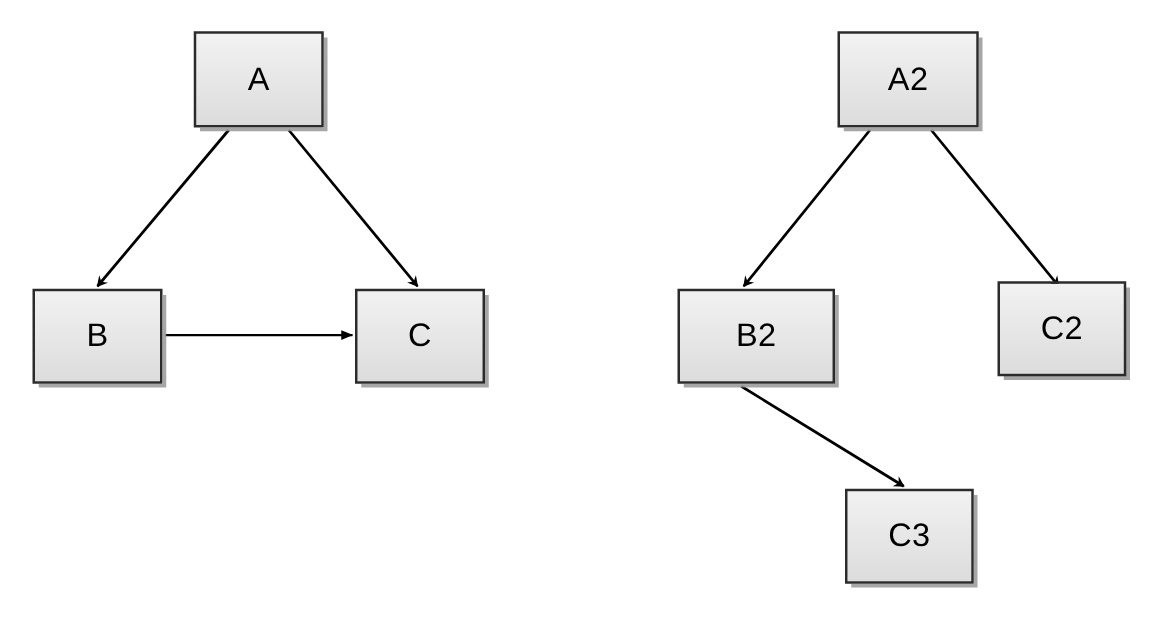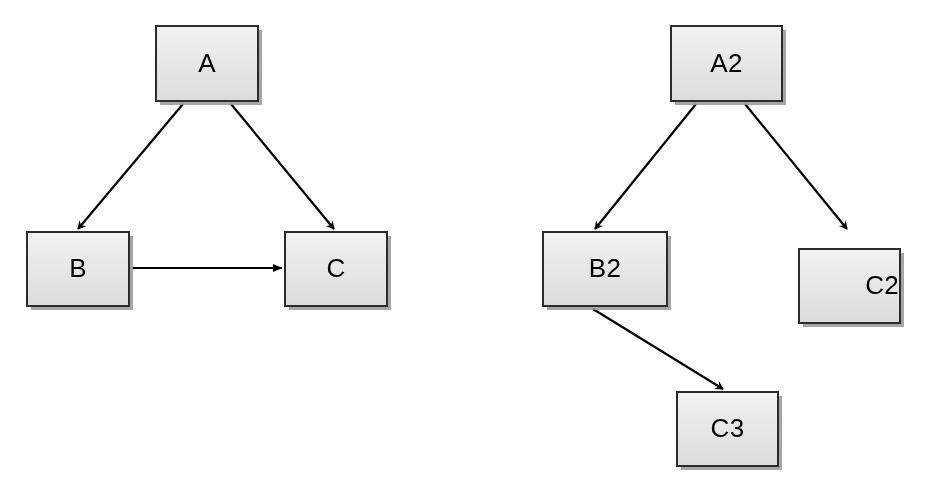--- a/index.html
+++ b/index.html
@@ -83,21 +83,21 @@
       </div>
       <div class="node" style="left: 284px; top: 231px; width: 104px; height: 76px;">
         <span class="node-label">C</span>
       </div>
       <div class="node" style="left: 670px; top: 25px; width: 113px; height: 77px;">
         <span class="node-label">A2</span>
       </div>
       <div class="node" style="left: 542px; top: 231px; width: 126px; height: 76px;">
         <span class="node-label">B2</span>
       </div>
-      <div class="node" style="left: 798px; top: 248px; width: 103px; height: 76px; justify-content: flex-end;">
+      <div class="node" style="left: 798px; top: 225px; width: 103px; height: 76px;">
         <span class="node-label">C2</span>
       </div>
       <div class="node" style="left: 676px; top: 391px; width: 103px; height: 76px; align-items: center;">
         <span class="node-label">C3</span>
       </div>
     </div>
 
 </div>
 
 </body></html>

